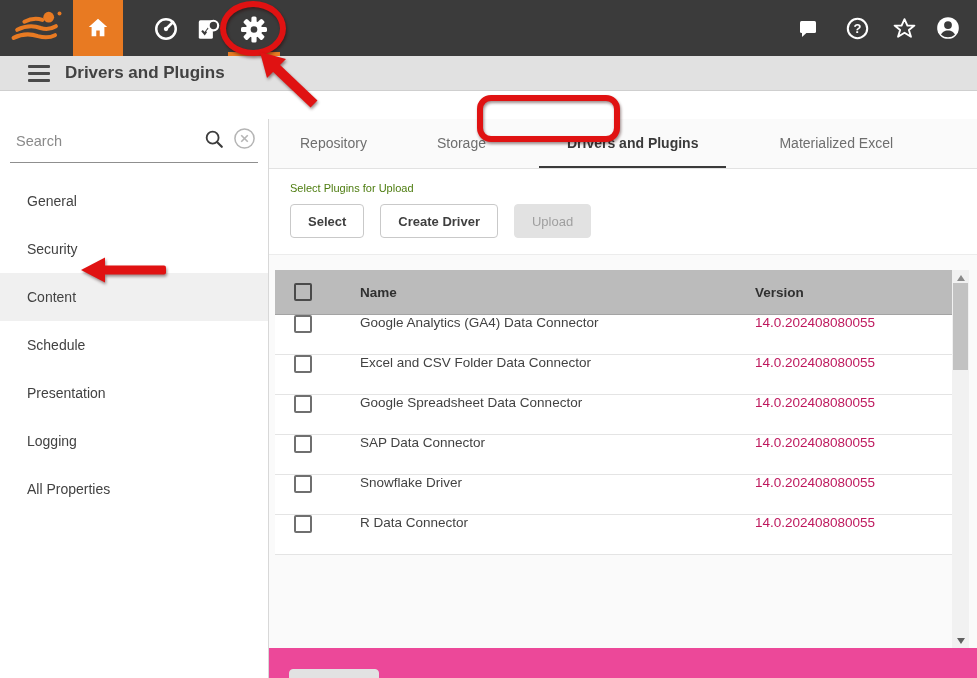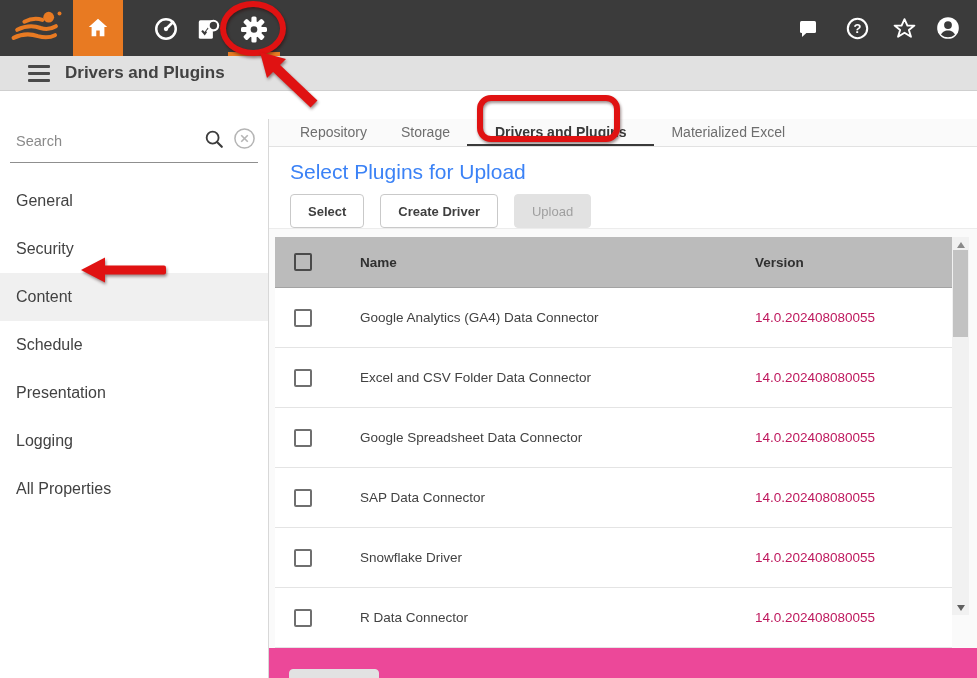--- a/index.html
+++ b/index.html
@@ -36,49 +36,49 @@
 
   
   .sidebar { width: 269px; background: #fff; border-right: 1px solid #d8d8d8; flex-shrink: 0; }
   .search-row { height: 44px; margin: 0 10px; border-bottom: 1px solid #8f8f8f;
     display: flex; align-items: center; position: relative; }
   .search-input { flex: 1; border: none; outline: none; background: transparent;
     font-family: "Liberation Sans", sans-serif; font-size: 14.5px; color: #555; padding-left: 6px; }
   .search-input::placeholder { color: #8a8a8a; }
   .search-icons { display: flex; align-items: center; gap: 8px; padding-right: 2px; }
   .nav-list { margin-top: 14px; }
-  .nav-item { height: 48px; display: flex; align-items: center; padding-left: 16px;
-    font-size: 16px; color: #424242; cursor: pointer; }
+  .nav-item { height: 48px; display: flex; align-items: center; padding-left: 27px;
+    font-size: 14px; color: #424242; cursor: pointer; }
   .nav-item.active { background: #f0f0f0; }
 
   
   .main { flex: 1; background: #fafafa; display: flex; flex-direction: column; }
   .tabs { height: 52px; display: flex; align-items: stretch; padding-left: 14px;
-    border-bottom: 1px solid #e2e2e2; }
+    border-bottom: 1px solid #e2e2e2; gap: 36px; }
   .tab { display: flex; align-items: center; padding: 0 17px; font-size: 14px;
     color: #6e6e6e; cursor: pointer; border-bottom: 2px solid transparent; }
   .tab.active { color: #3a3a3a; font-weight: bold; border-bottom-color: #3a3a3a; padding: 0 28px; }
 
   .panel { background: #fff; height: 89px; border-bottom: 1px solid #ececec; padding-left: 21px; }
-  .section-title { padding-top: 13px; font-size: 21px; color: #3b82f6; }
+  .section-title { padding-top: 13px; font-size: 11px; color: #4d7c0f; }
   .btn-row { margin-top: 10px; display: flex; gap: 16px; }
   .btn { height: 34px; padding: 0 17px; font-family: "Liberation Sans", sans-serif;
     font-size: 13px; font-weight: bold; color: #3f3f3f; background: #fff;
     border: 1px solid #c9c9c9; border-radius: 4px; cursor: pointer; }
   .btn.disabled { background: #e2e2e2; border: 1px solid #e2e2e2; color: #9f9f9f;
     font-weight: normal; cursor: default; }
 
   .gap-strip { height: 15px; background: #fafafa; }
 
   .table-zone { display: flex; padding-left: 6px; }
   .grid { width: 677px; }
-  .thead { height: 51px; background: #bbbbbb; border-bottom: 1px solid #a3a3a3;
+  .thead { height: 45px; background: #bbbbbb; border-bottom: 1px solid #a3a3a3;
     display: flex; align-items: center; }
-  .trow { height: 60px; background: #fff; border-bottom: 1px solid #e4e4e4;
-    display: flex; align-items: center; }
+  .trow { height: 40px; background: #fff; border-bottom: 1px solid #e4e4e4;
+    display: flex; align-items: flex-start; }
   .c-check { width: 85px; padding-left: 19px; display: flex; align-items: center; }
   .c-name { flex: 1; font-size: 13.5px; color: #424242; }
   .c-version { width: 197px; font-size: 13.5px; color: #be185d; }
   .thead .c-name, .thead .c-version { font-weight: bold; color: #303030; }
   .cbx { width: 18px; height: 18px; border: 2px solid #6f6f6f; border-radius: 2px;
     background: #fff; cursor: pointer; }
   .thead .cbx { border-color: #4a4a4a; background: transparent; }
 
   .scrollbar { width: 17px; height: 378px; background: #f1f1f1; position: relative; flex-shrink: 0; }
   .sb-btn { position: absolute; left: 0; width: 17px; height: 15px;

